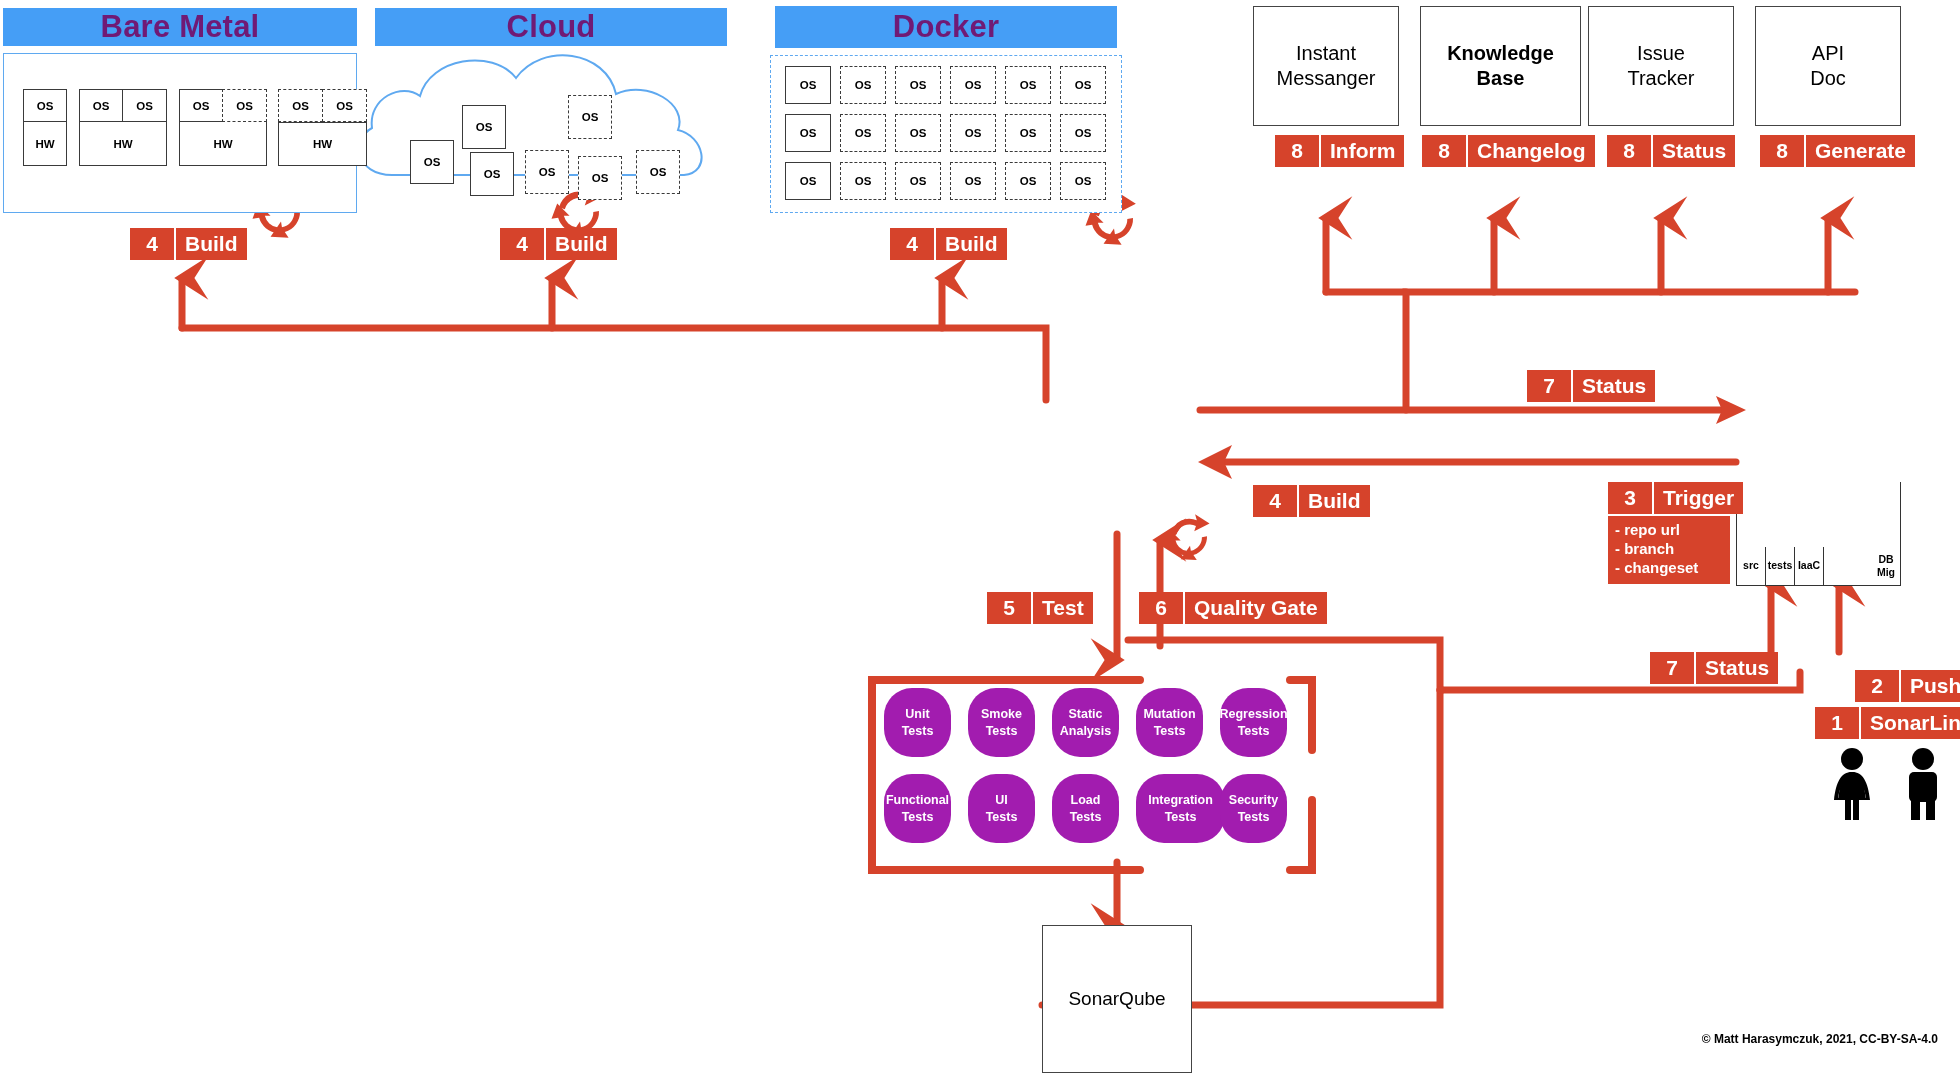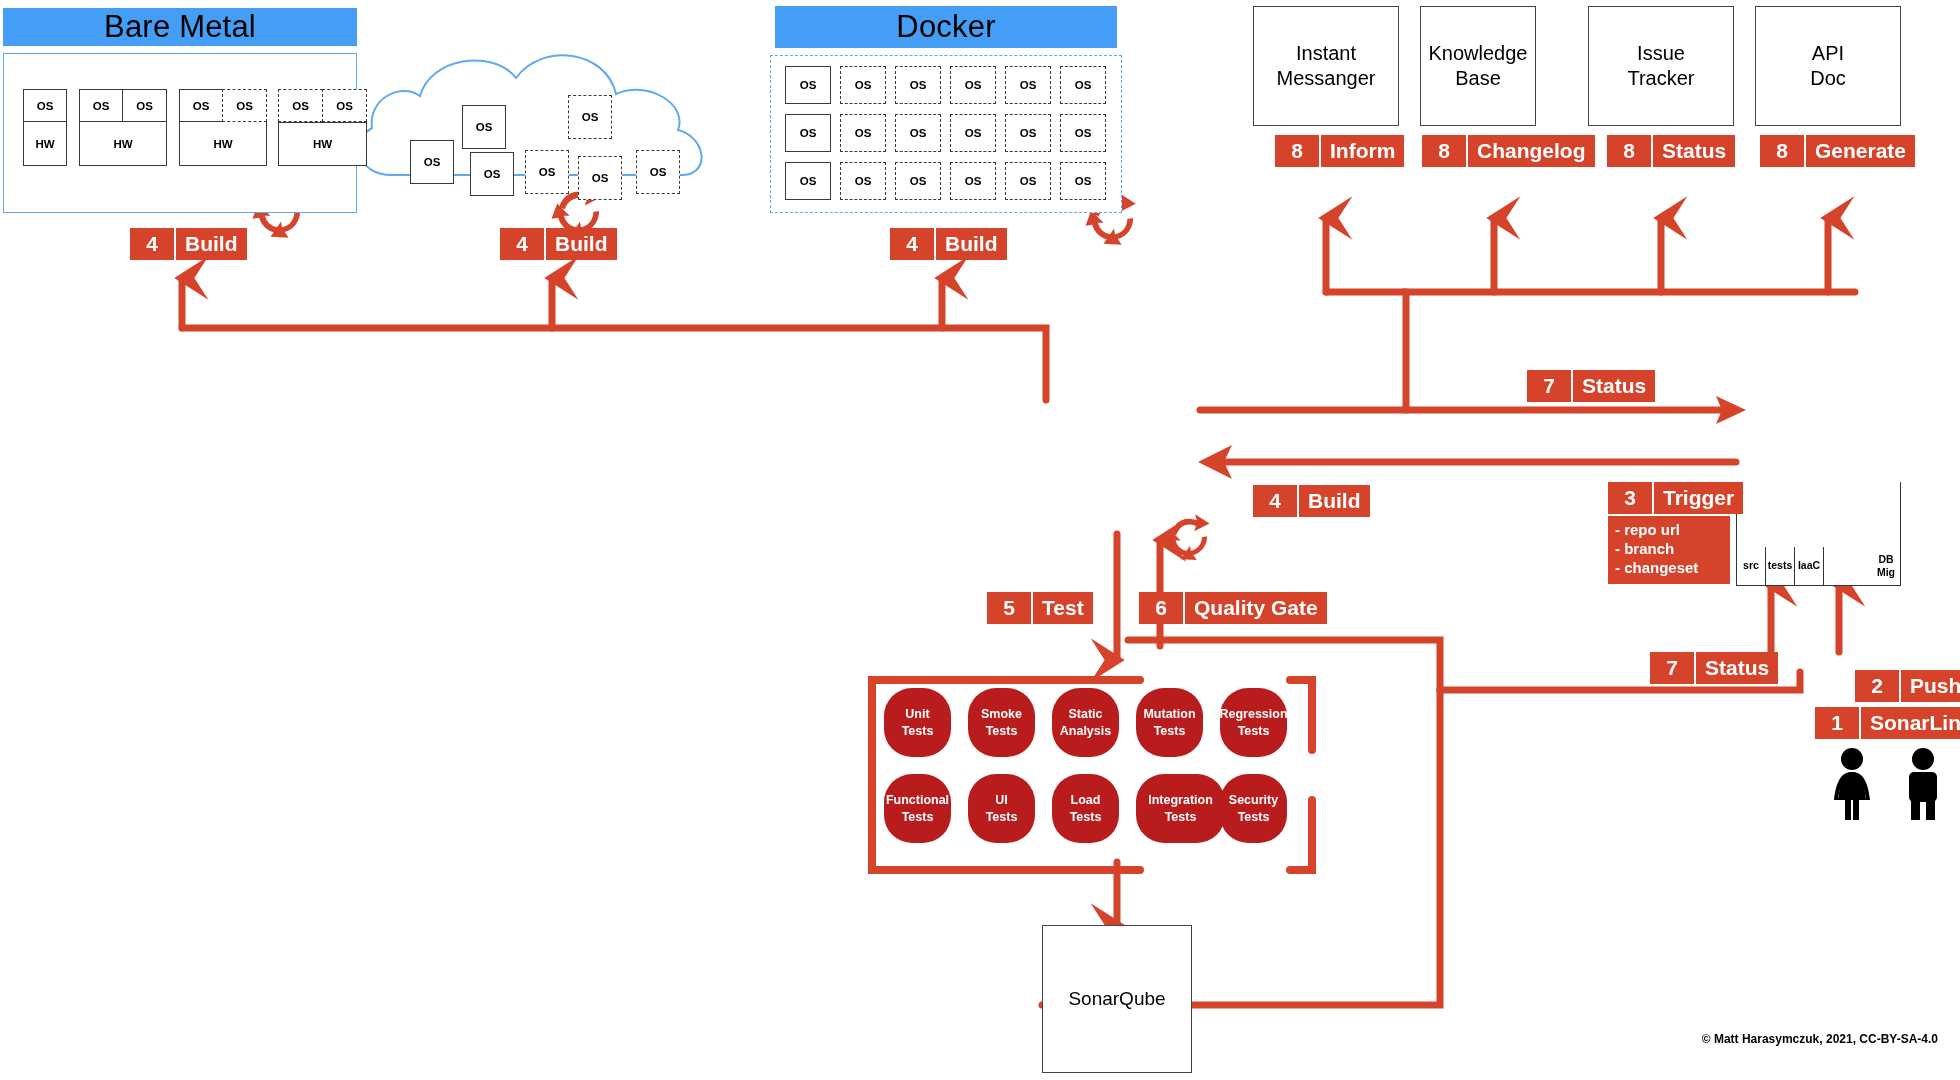--- a/index.html
+++ b/index.html
@@ -4,22 +4,22 @@
 <style>
   html,body{margin:0;padding:0;background:#ffffff;}
   body{width:1960px;height:1080px;position:relative;overflow:hidden;
        font-family:"Liberation Sans","DejaVu Sans",sans-serif;color:#000;}
   #stage{position:absolute;left:0;top:0;width:1960px;height:1080px;}
 
   
   .abs{position:absolute;box-sizing:border-box;}
 
   
-  .hdr{background:#459EF6;color:#000000;display:flex;align-items:center;justify-content:center;
-       font-size:31px;font-weight:normal;letter-spacing:.2px;}
+  .hdr{background:#459EF6;color:#701a75;display:flex;align-items:center;justify-content:center;
+       font-size:31px;font-weight:bold;letter-spacing:.2px;}
 
   
   .panel-solid{border:1.5px solid #5FA9F0;background:#fff;}
   .panel-dashed{border:1.8px dashed #5FA9F0;background:#fff;}
 
   
   .cell{display:flex;align-items:center;justify-content:center;font-size:11.5px;font-weight:bold;
         background:#fff;box-sizing:border-box;}
   .solidb{border:1.6px solid #3a3a3a;}
   .dashb{border:1.8px dashed #3a3a3a;}
@@ -35,21 +35,21 @@
   
   .trigger-box{width:122px;}
   .trigger-det{background:#D6432B;color:#fff;font-size:15px;font-weight:bold;line-height:1.28;
                padding:4px 7px 6px 7px;border-top:2px solid #fff;}
 
   
   .wbox{border:1.6px solid #444;background:#fff;display:flex;align-items:center;justify-content:center;
         text-align:center;font-size:20px;line-height:1.25;}
 
   
-  .ttile{background:#b91c1c;color:#fff;display:flex;align-items:center;justify-content:center;
+  .ttile{background:#a21caf;color:#fff;display:flex;align-items:center;justify-content:center;
          text-align:center;font-size:12.5px;font-weight:bold;line-height:1.3;border-radius:28px;}
 
   .copyright{position:absolute;font-size:12px;font-weight:bold;}
 
   .vcs-sub{display:flex;align-items:center;justify-content:center;font-size:10.5px;font-weight:bold;
            text-align:center;line-height:1.15;border-left:1.5px solid #333;box-sizing:border-box;}
   .vcs-sub:first-child{border-left:none;}
 </style>
 </head>
 <body>
@@ -191,20 +191,23 @@
     </div>
   <div class="abs cell solidb" style="left:278px;top:122px;width:89px;height:44px;">
     <span>HW</span>
     </div>
 
   <div class="abs badge" style="left:130px;top:228px;">
     <span class="num">4</span>
     <span class="lbl">Build</span>
   </div>
 
+  <div class="abs hdr" style="left:375px;top:8px;width:352px;height:38px;">
+    <span>Cloud</span>
+  </div>
   <div class="abs cell solidb" style="left:410px;top:140px;width:44px;height:44px;">
       <span>OS</span>
     </div>
   <div class="abs cell solidb" style="left:462px;top:105px;width:44px;height:44px;">
       <span>OS</span>
     </div>
   <div class="abs cell solidb" style="left:470px;top:152px;width:44px;height:44px;">
       <span>OS</span>
     </div>
   <div class="abs cell dashb" style="left:525px;top:150px;width:44px;height:44px;">
@@ -293,21 +296,21 @@
 
   <div class="abs wbox" style="left:1253px;top:6px;width:146px;height:120px;">
     <span class="ws" style="white-space: pre-line;">Instant
 Messanger</span>
     </div>
   <div class="abs badge" style="left:1275px;top:135px;">
     <span class="num">8</span>
     <span class="lbl">Inform</span>
     </div>
 
-  <div class="abs wbox" style="left:1420px;top:6px;width:116px;height:120px;">
+  <div class="abs wbox" style="left:1420px;top:6px;width:161px;height:120px;font-weight:bold;">
     <span class="ws" style="white-space: pre-line;">Knowledge
 Base</span>
     </div>
   <div class="abs badge" style="left:1422px;top:135px;">
     <span class="num">8</span>
     <span class="lbl">Changelog</span>
     </div>
 
   <div class="abs wbox" style="left:1588px;top:6px;width:146px;height:120px;">
     <span class="ws" style="white-space: pre-line;">Issue

